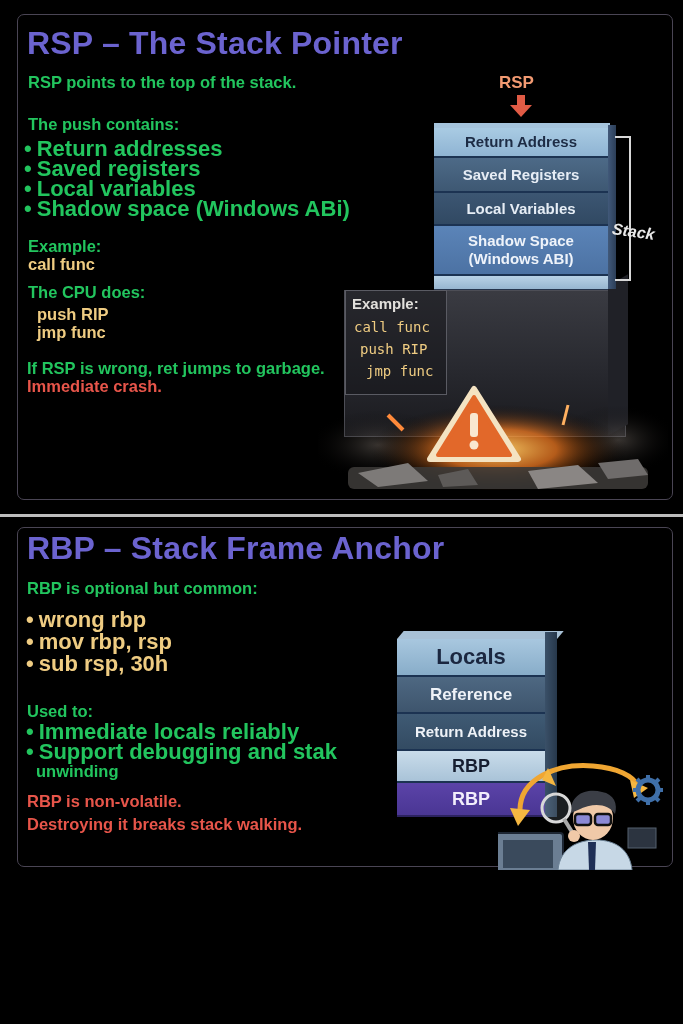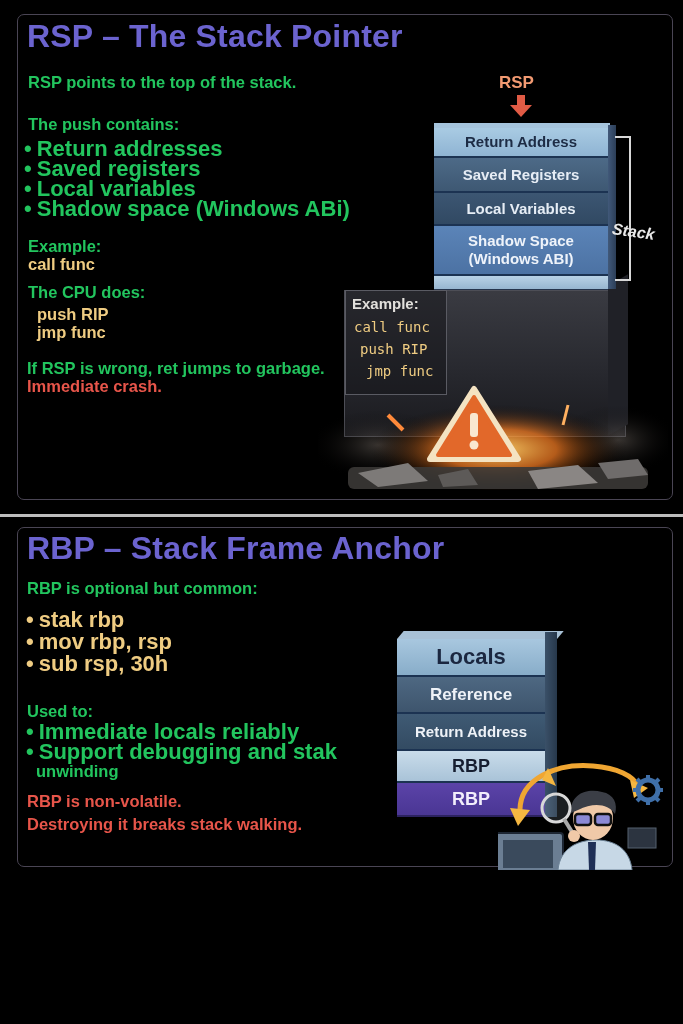--- a/index.html
+++ b/index.html
@@ -19,21 +19,21 @@
   ul.b li::before { content: "\2022"; margin-right: 5px; }
   
   .blk { position: absolute; box-sizing: border-box; text-align: center; font-weight: bold; border-bottom: 2px solid #1c3352;
          display: flex; align-items: center; justify-content: center; flex-direction: column; line-height: 18px; }
   .mono { font-family: "DejaVu Sans Mono", "Liberation Mono", monospace; font-weight: normal; }
 </style>
 </head>
 <body>
 
 <div class="card" id="card1">
-  <div class="title" style="top:3px;">RSP – The Stack Pointer</div>
+  <div class="title" style="top:10px;">RSP – The Stack Pointer</div>
 
   <div class="t w" style="left:10px; top:58px;">RSP points to the top of the stack.</div>
 
   <div class="t w" style="left:10px; top:100px;">The push contains:</div>
   <ul class="b w" style="left:6px; top:124px;">
     <li>Return addresses</li>
     <li>Saved registers</li>
     <li>Local variables</li>
     <li>Shadow space (Windows ABi)</li>
   </ul>
@@ -106,21 +106,21 @@
   </svg>
 </div>
 
 <div class="sep"></div>
 
 <div class="card" id="card2">
   <div class="title" style="top:2px;">RBP – Stack Frame Anchor</div>
 
   <div class="t w" style="left:9px; top:51px;">RBP is optional but common:</div>
   <ul class="b y" style="left:8px; top:81px;">
-    <li style="line-height:22px;">stak rbp</li>
+    <li style="line-height:22px;">wrong rbp</li>
     <li style="line-height:22px;">mov rbp, rsp</li>
     <li style="line-height:22px;">sub rsp, 30h</li>
   </ul>
 
   <div class="t w" style="left:9px; top:174px;">Used to:</div>
   <ul class="b w" style="left:8px; top:194px;">
     <li>Immediate locals reliably</li>
     <li>Support debugging and stak</li>
   </ul>
   <div class="t w" style="left:18px; top:234px;">unwinding</div>

